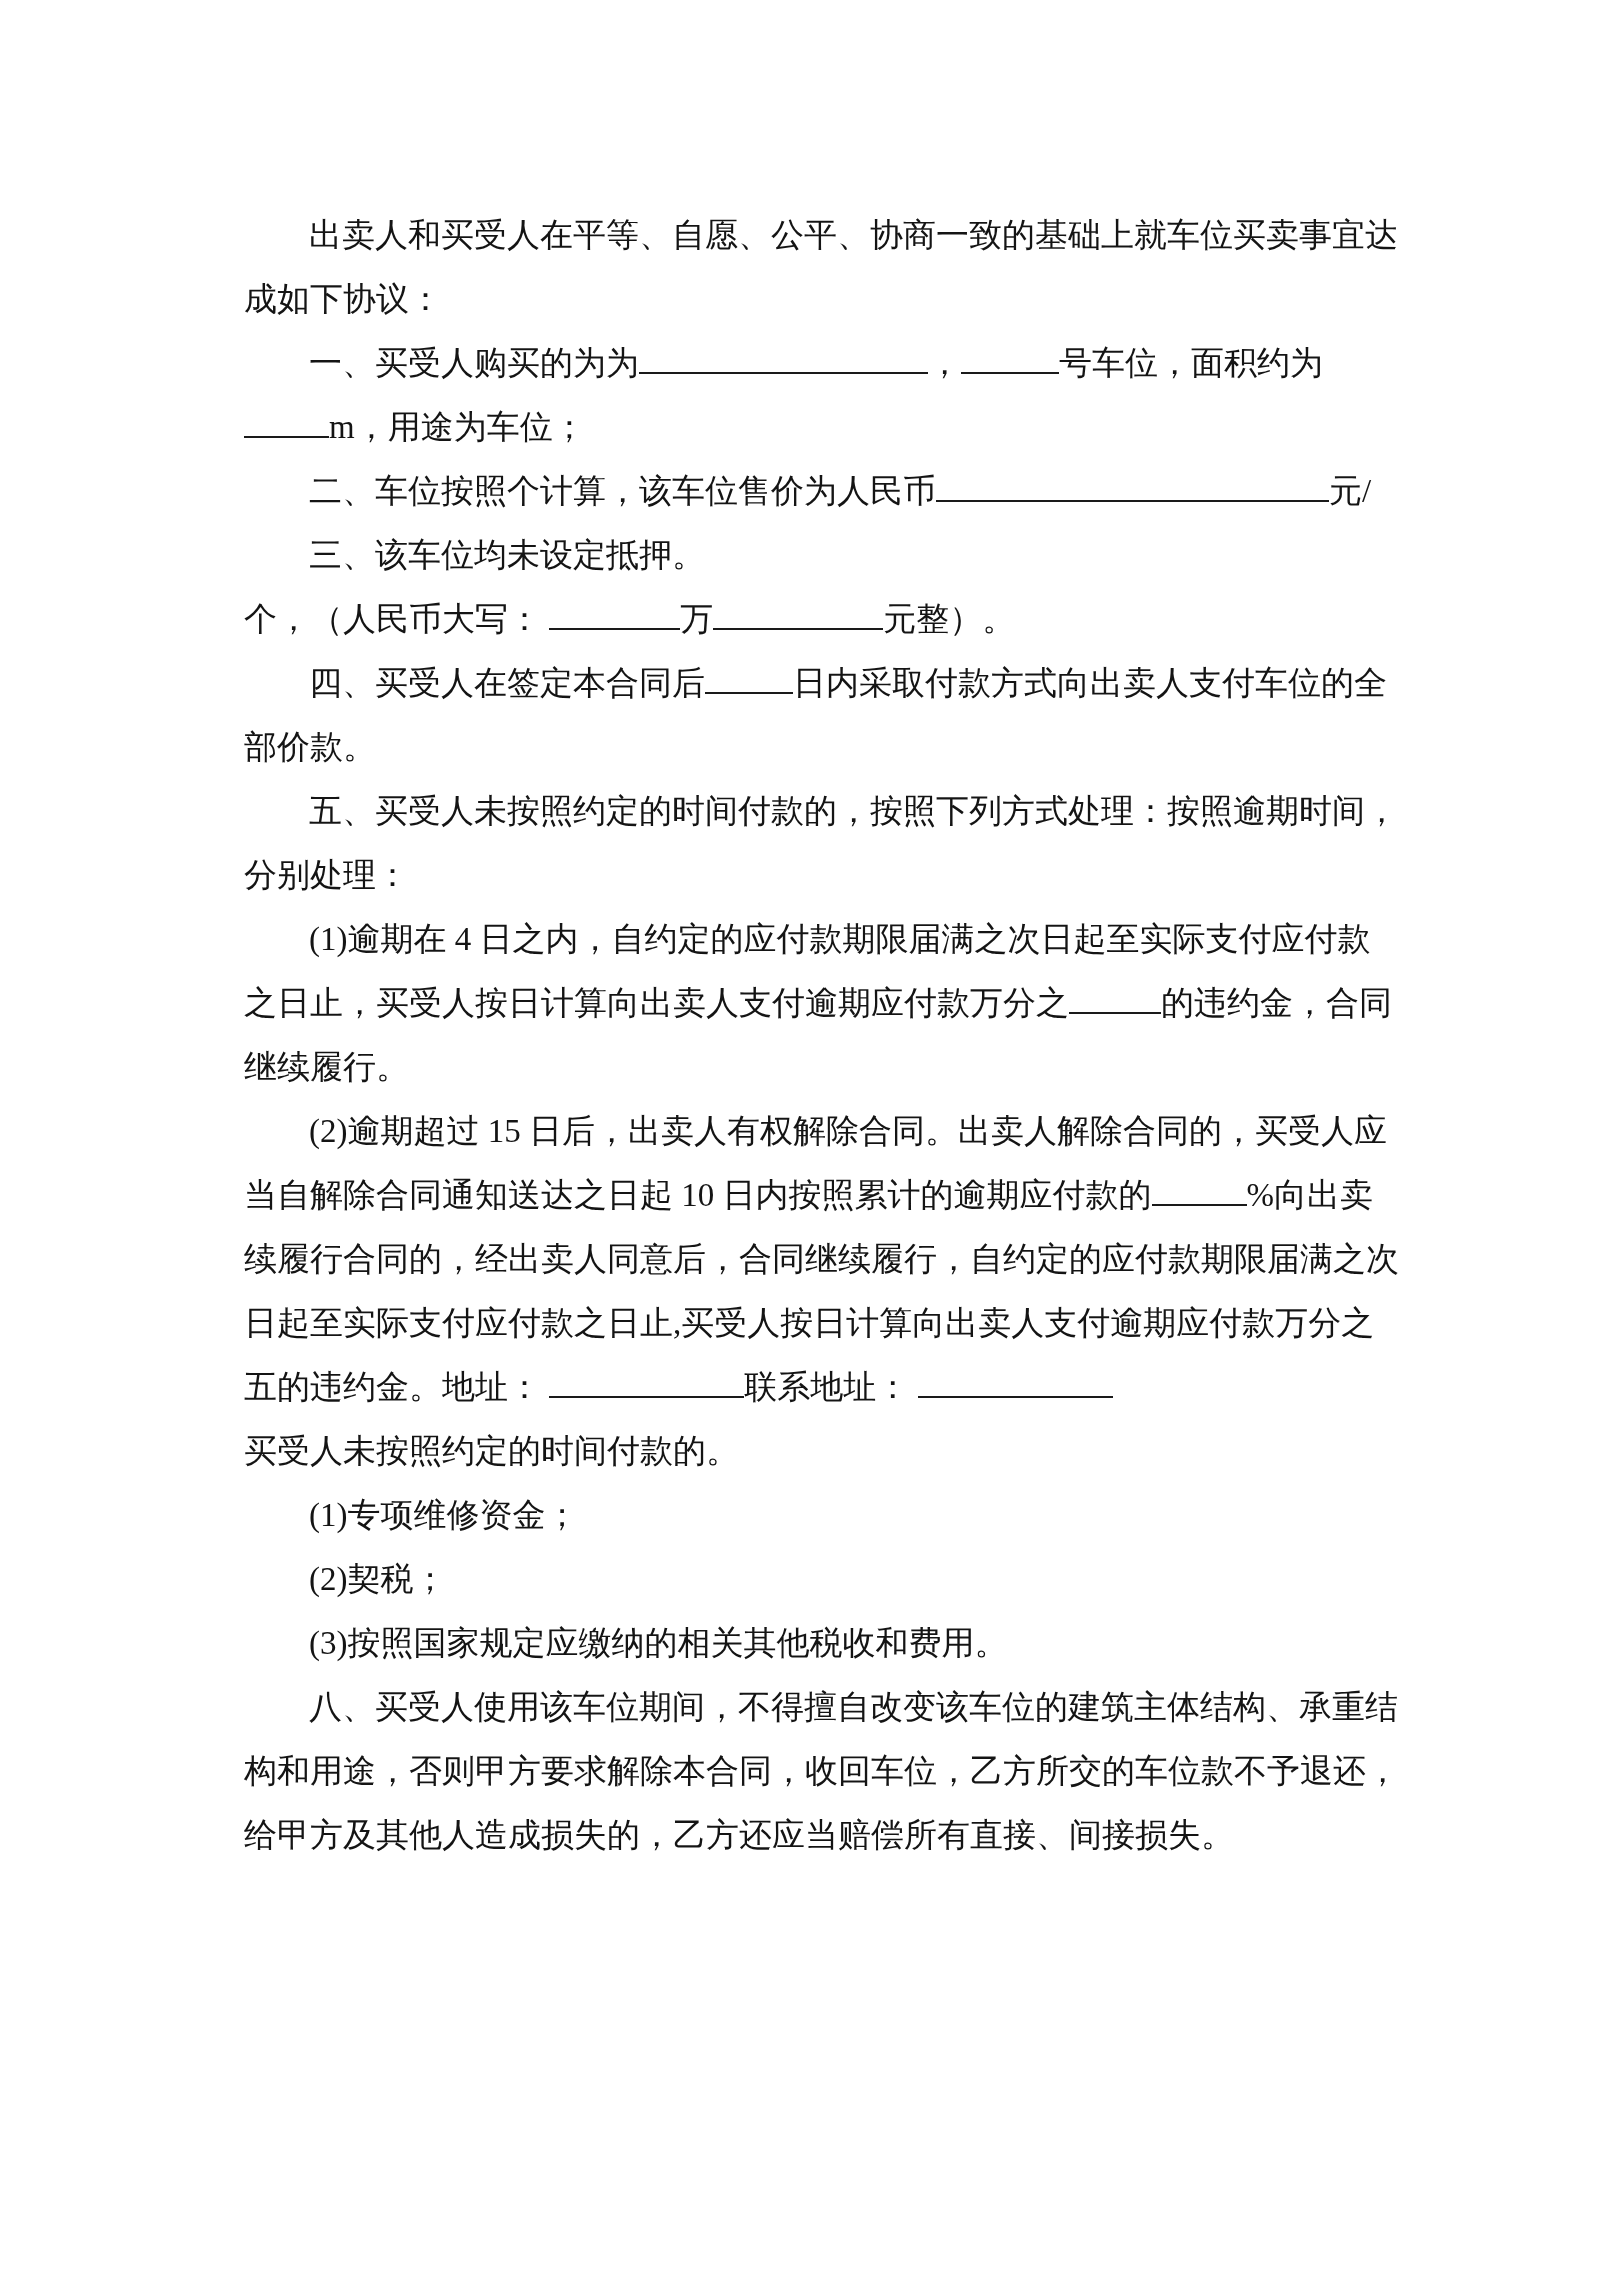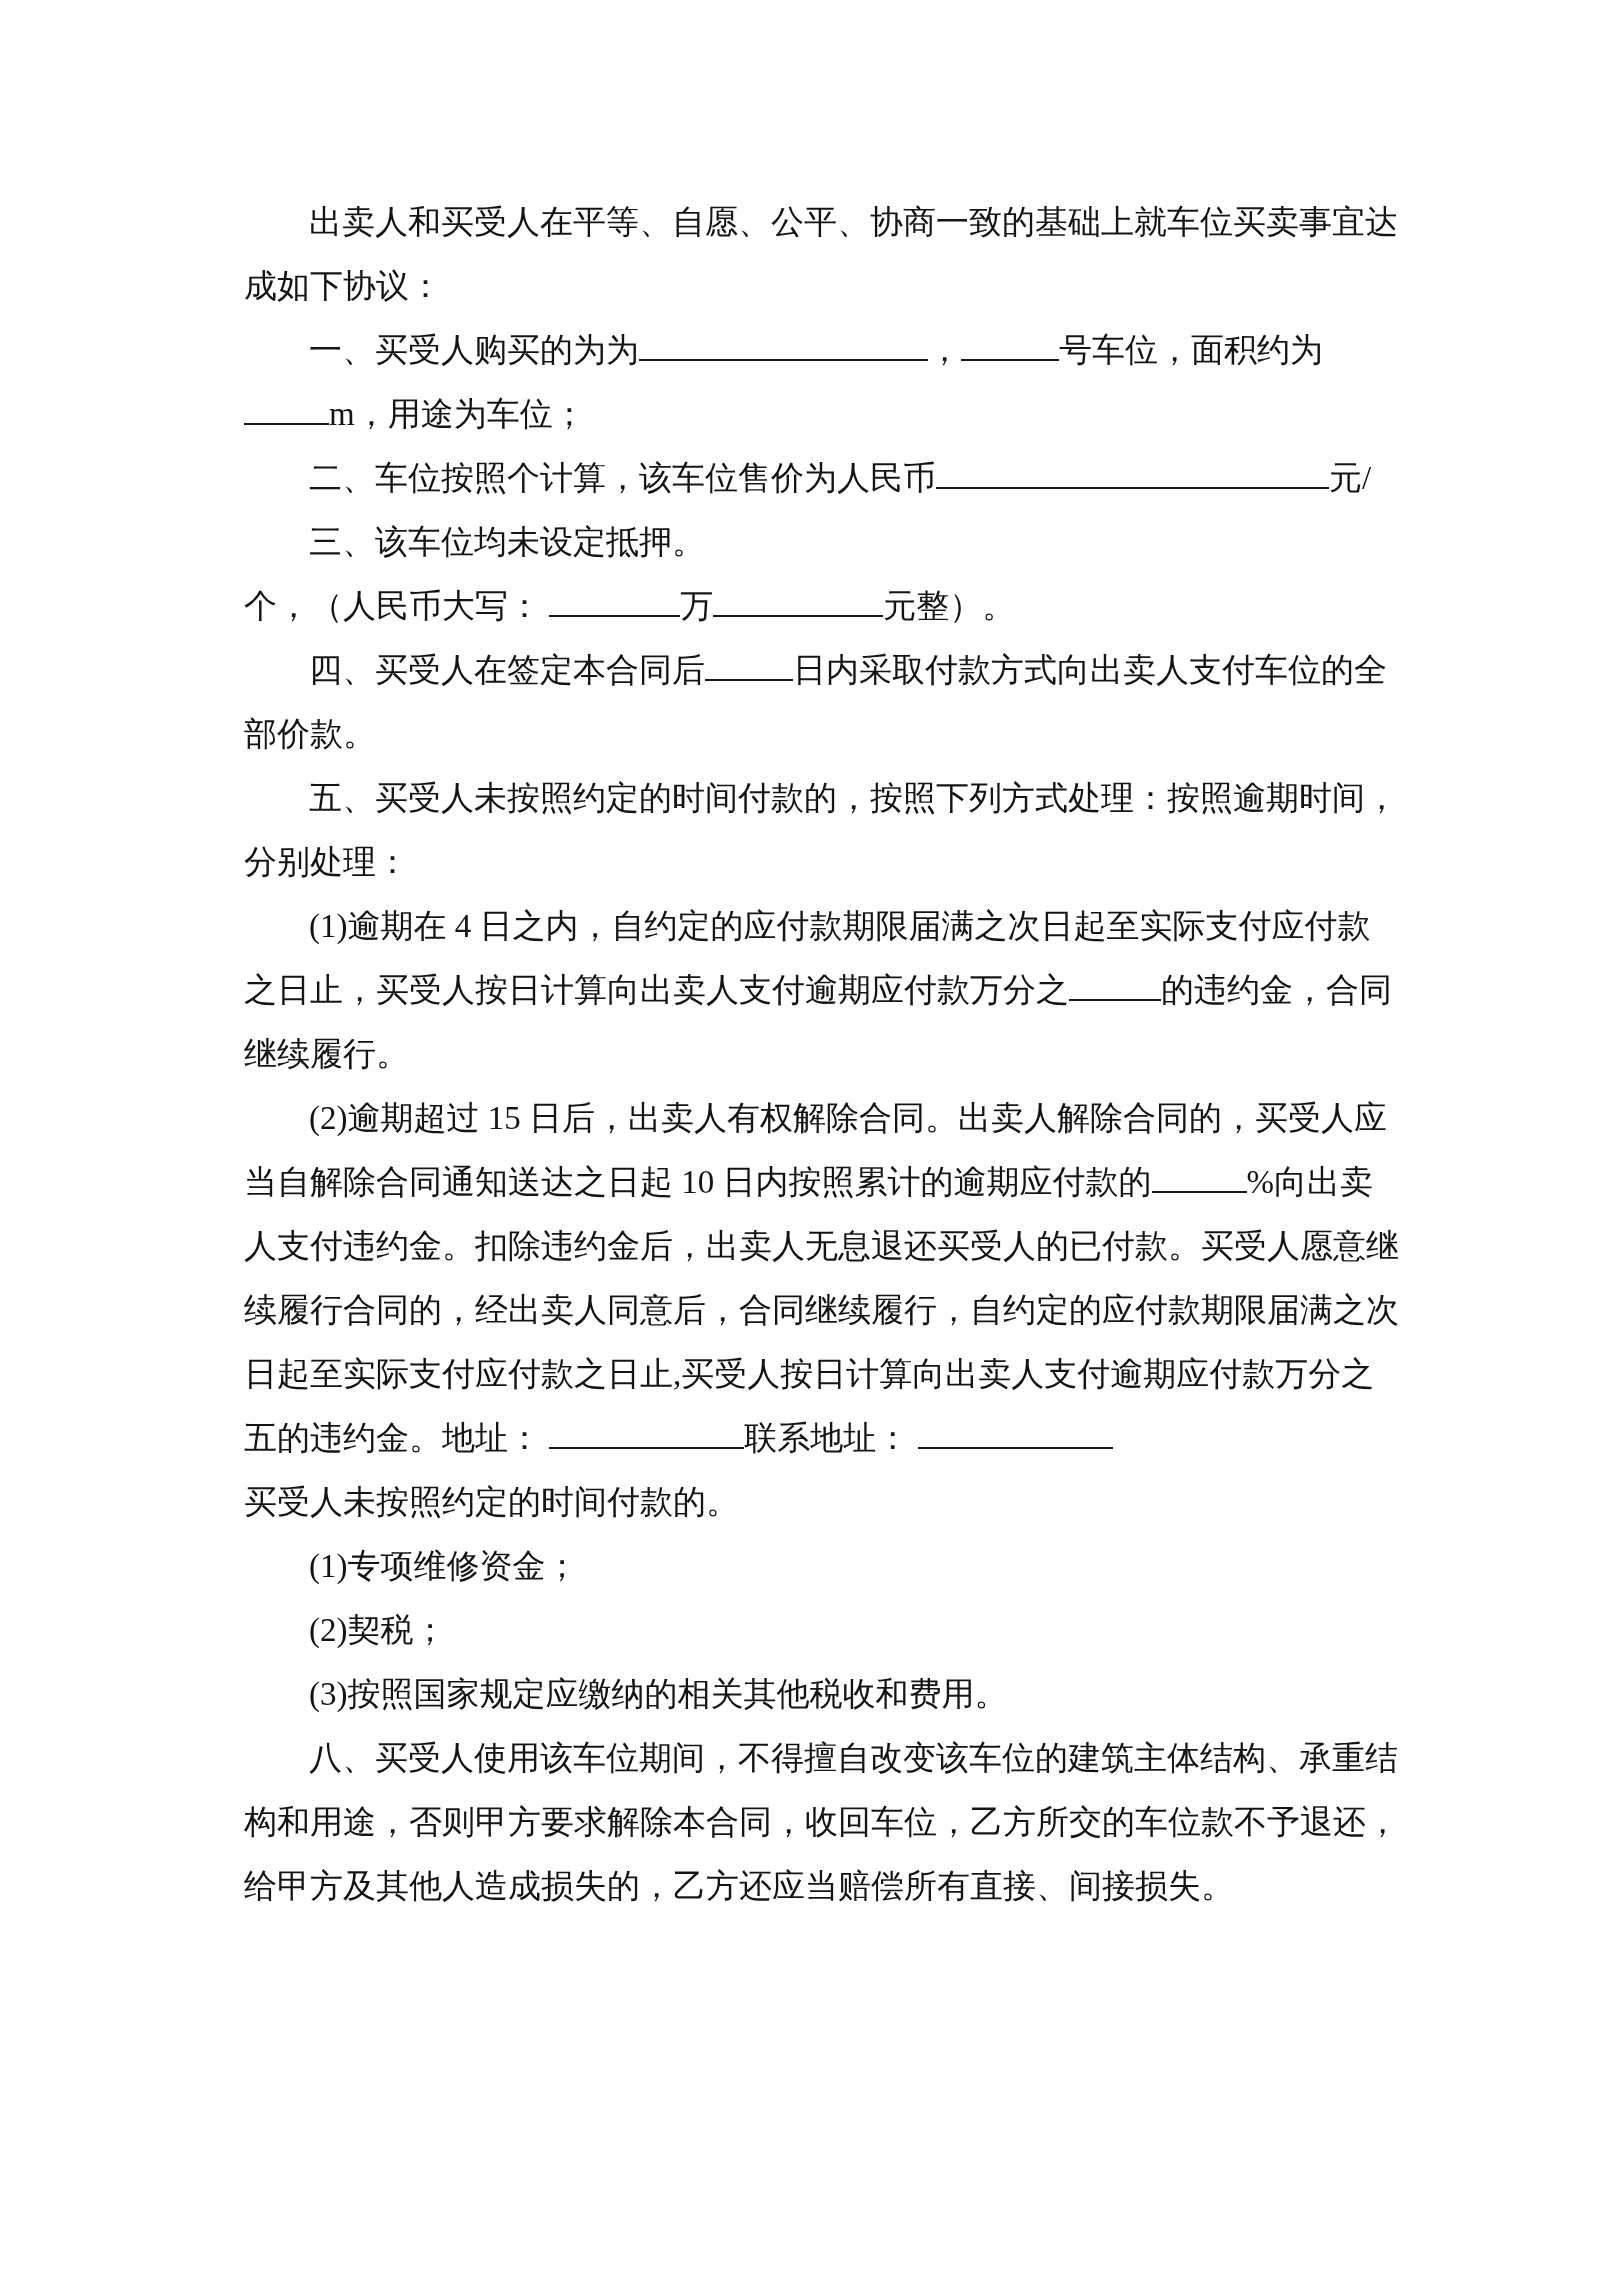--- a/index.html
+++ b/index.html
@@ -10,21 +10,21 @@
   .page {
     position: relative;
     width: 1623px;
     height: 2295px;
     background: #ffffff;
     overflow: hidden;
   }
   .doc-body {
     position: absolute;
     left: 244px;
-    top: 190px;
+    top: 203px;
     width: 1142px;
     font-family: "Liberation Serif", "DejaVu Serif", serif;
     font-size: 33px;
     line-height: 64px;
     color: #141414;
     letter-spacing: 0px;
   }
   .line {
     height: 64px;
     white-space: nowrap;
@@ -56,21 +56,20 @@
       <div class="line"><span class="text-run">个，（人民币大写：</span><span class="text-run"> </span><span class="blank" style="width: 131px; border-bottom-color: rgb(26, 26, 26);"></span><span class="text-run">万</span><span class="blank" style="width: 170px; border-bottom-color: rgb(26, 26, 26);"></span><span class="text-run">元整）。</span></div>
       <div class="line indent"><span class="text-run">四、买受人在签定本合同后</span><span class="blank" style="width: 88px; border-bottom-color: rgb(26, 26, 26);"></span><span class="text-run">日内采取付款方式向出卖人支付车位的全</span></div>
       <div class="line"><span class="text-run">部价款。</span></div>
       <div class="line indent"><span class="text-run">五、买受人未按照约定的时间付款的，按照下列方式处理：按照逾期时间，</span></div>
       <div class="line"><span class="text-run">分别处理：</span></div>
       <div class="line indent"><span class="text-run">(1)逾期在 4 日之内，自约定的应付款期限届满之次日起至实际支付应付款</span></div>
       <div class="line"><span class="text-run">之日止，买受人按日计算向出卖人支付逾期应付款万分之</span><span class="blank" style="width: 92px; border-bottom-color: rgb(26, 26, 26);"></span><span class="text-run">的违约金，合同</span></div>
       <div class="line"><span class="text-run">继续履行。</span></div>
       <div class="line indent"><span class="text-run">(2)逾期超过 15 日后，出卖人有权解除合同。出卖人解除合同的，买受人应</span></div>
       <div class="line"><span class="text-run">当自解除合同通知送达之日起 10 日内按照累计的逾期应付款的</span><span class="blank" style="width: 95px; border-bottom-color: rgb(26, 26, 26);"></span><span class="text-run">%向出卖</span></div>
-      <div class="line"><span class="text-run">人支付违约金。扣除违约金后，出卖人无息退还买受人的已付款。买受人愿意继</span></div>
       <div class="line"><span class="text-run">续履行合同的，经出卖人同意后，合同继续履行，自约定的应付款期限届满之次</span></div>
       <div class="line"><span class="text-run">日起至实际支付应付款之日止,买受人按日计算向出卖人支付逾期应付款万分之</span></div>
       <div class="line"><span class="text-run">五的违约金。地址：</span><span class="text-run"> </span><span class="blank" style="width: 195px; border-bottom-color: rgb(26, 26, 26);"></span><span class="text-run">联系地址：</span><span class="text-run"> </span><span class="blank" style="width: 195px; border-bottom-color: rgb(26, 26, 26);"></span></div>
       <div class="line"><span class="text-run">买受人未按照约定的时间付款的。</span></div>
       <div class="line indent"><span class="text-run">(1)专项维修资金；</span></div>
       <div class="line indent"><span class="text-run">(2)契税；</span></div>
       <div class="line indent"><span class="text-run">(3)按照国家规定应缴纳的相关其他税收和费用。</span></div>
       <div class="line indent"><span class="text-run">八、买受人使用该车位期间，不得擅自改变该车位的建筑主体结构、承重结</span></div>
       <div class="line"><span class="text-run">构和用途，否则甲方要求解除本合同，收回车位，乙方所交的车位款不予退还，</span></div>
       <div class="line"><span class="text-run">给甲方及其他人造成损失的，乙方还应当赔偿所有直接、间接损失。</span></div>

